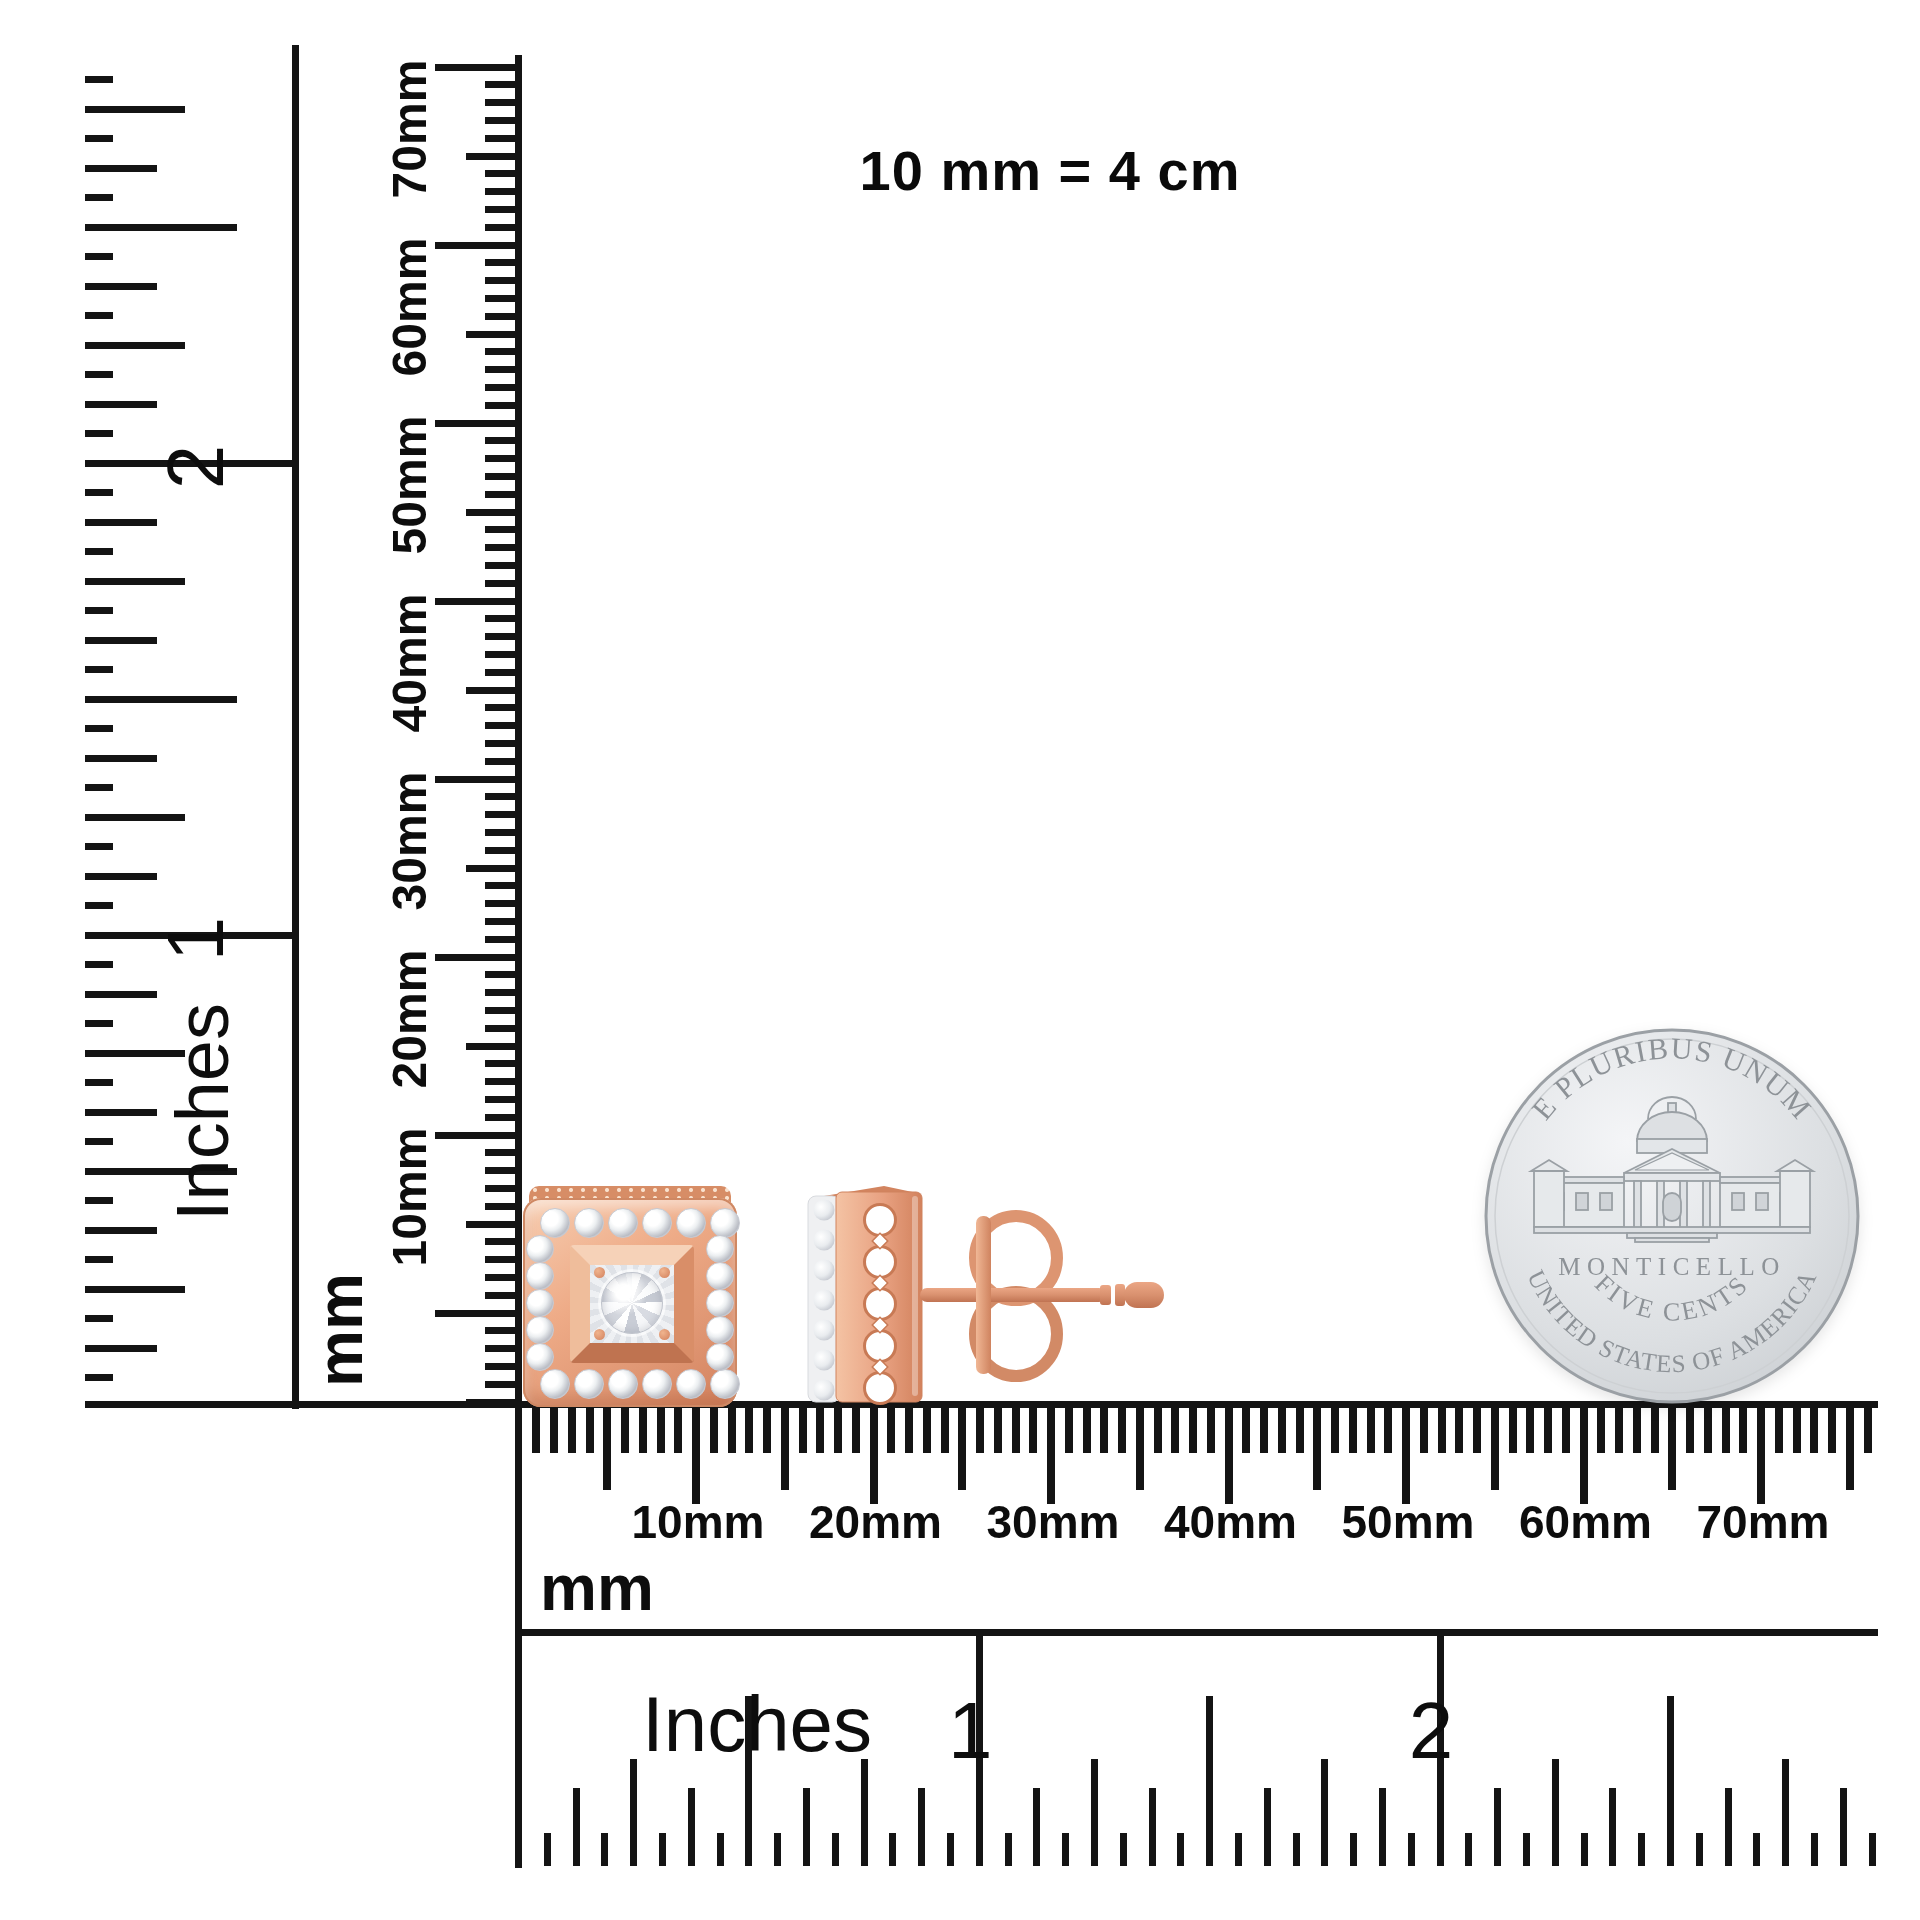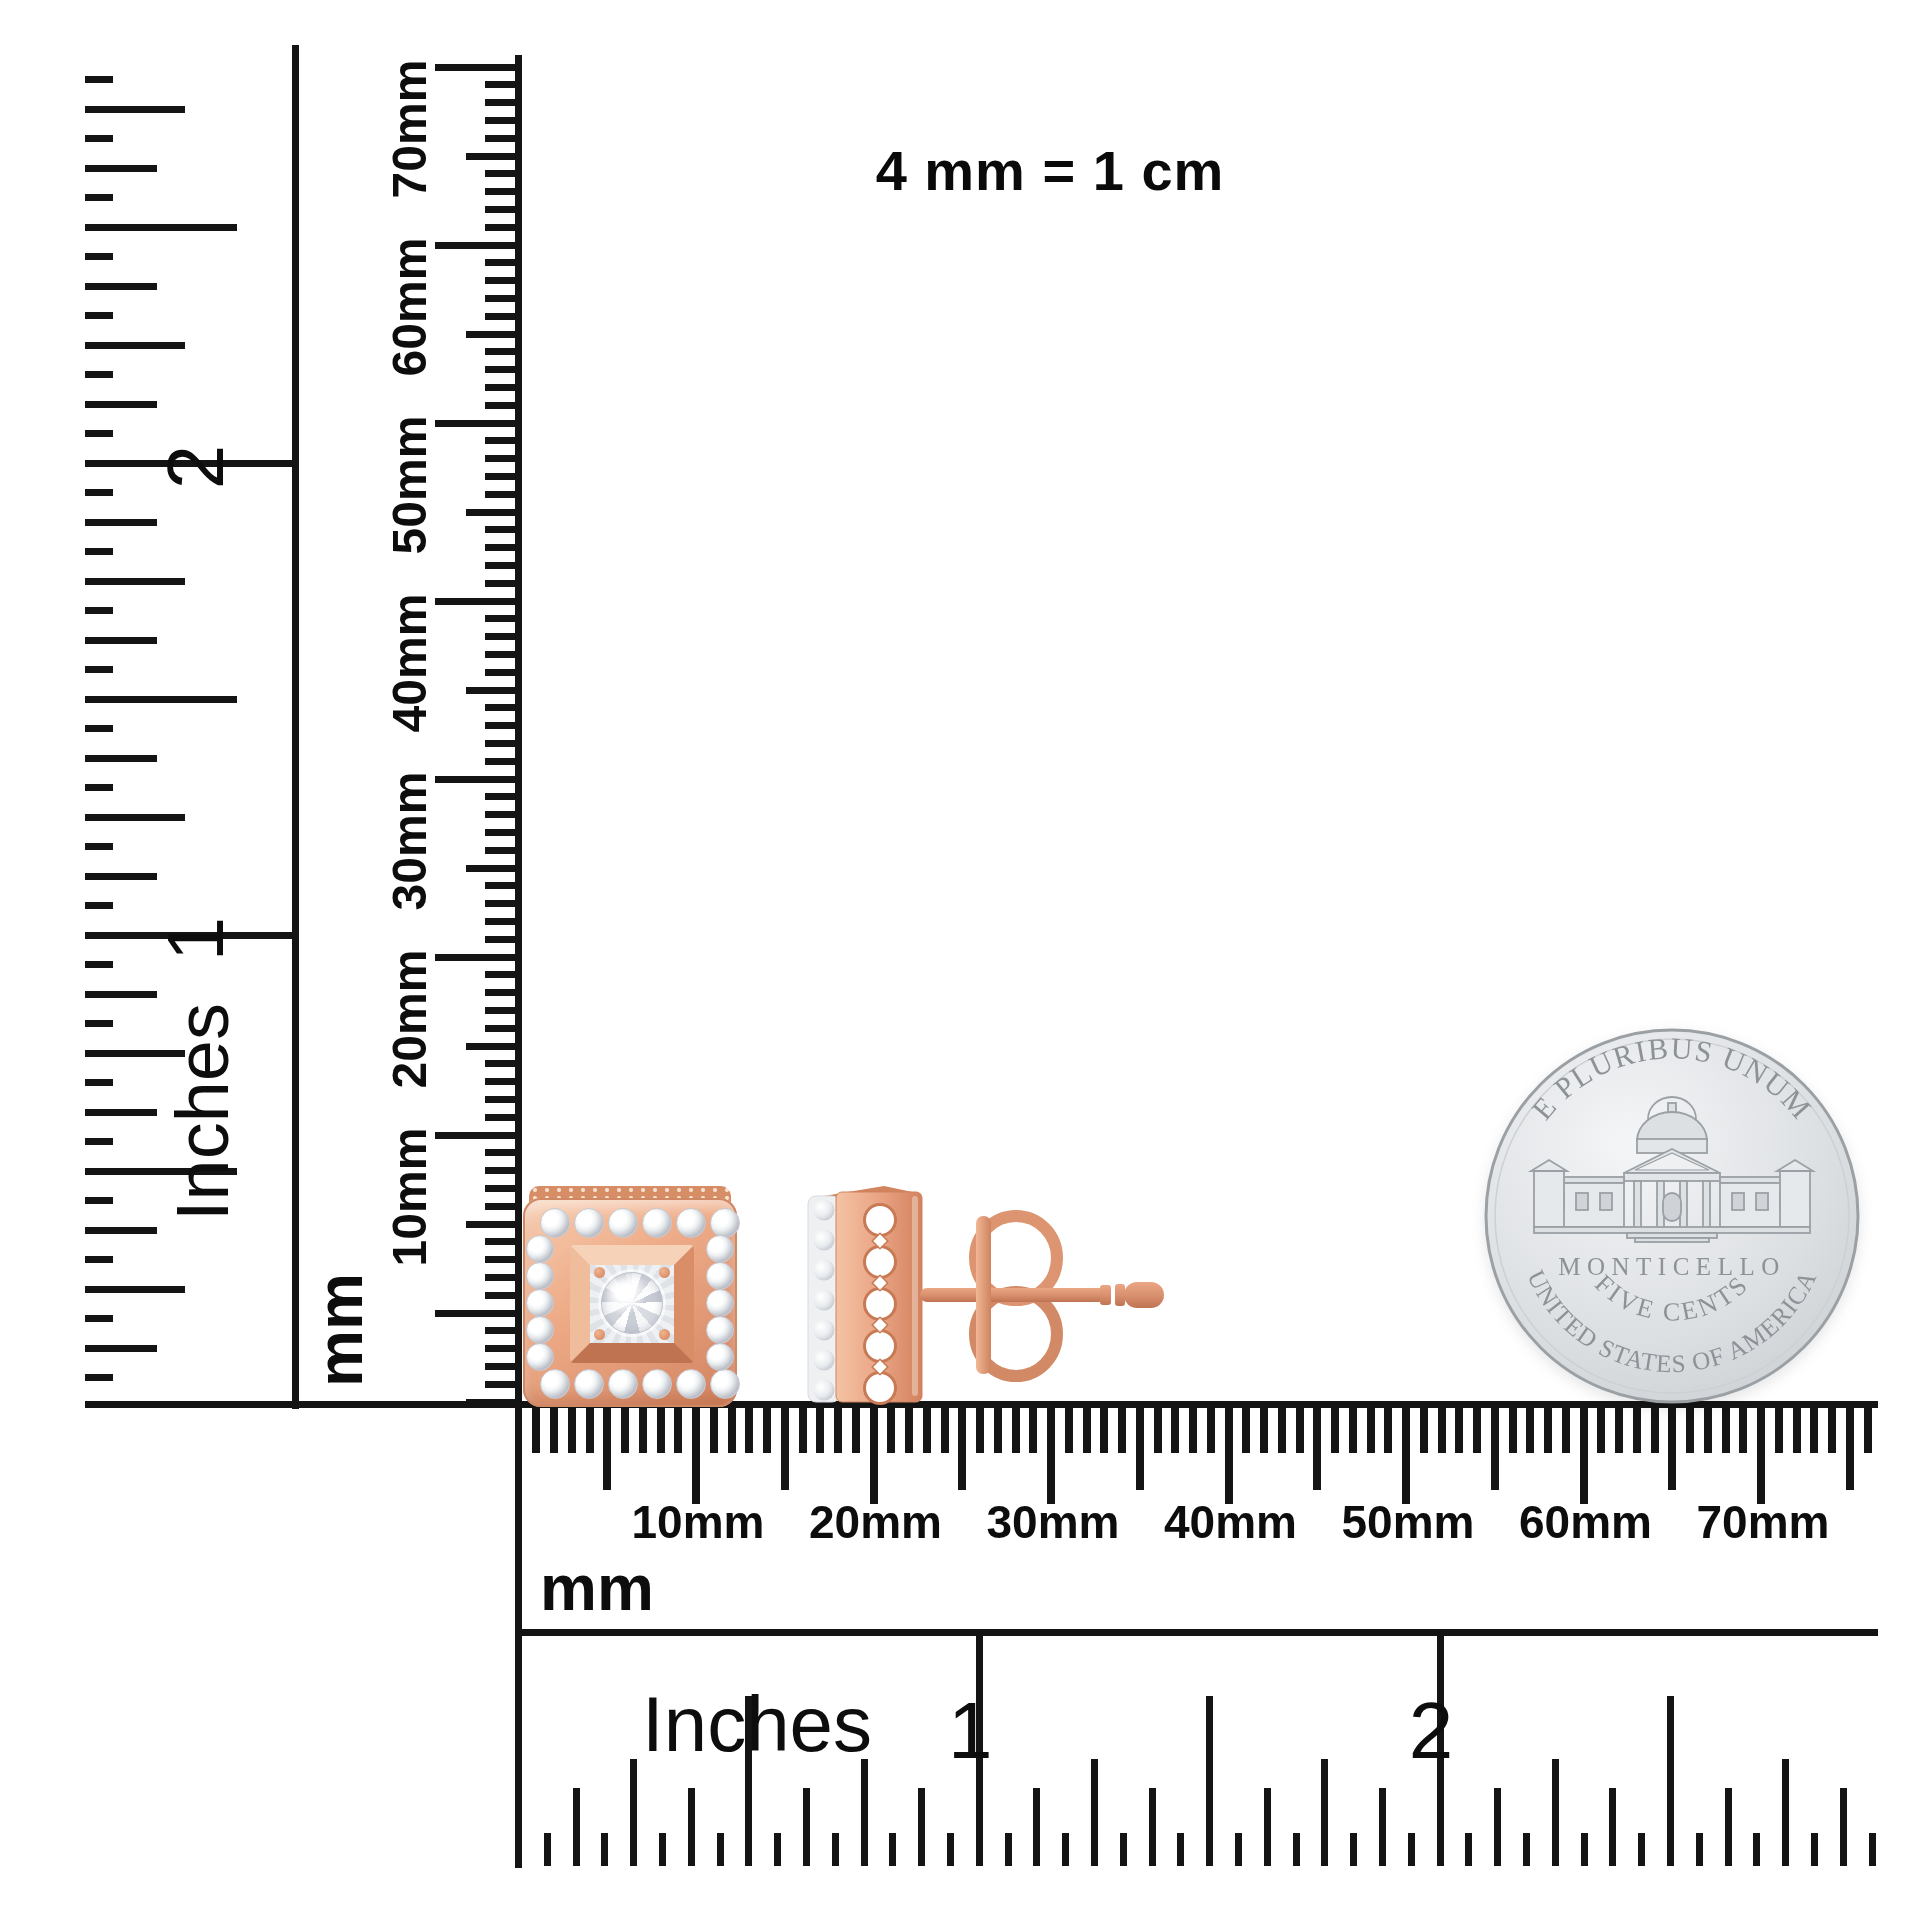--- a/index.html
+++ b/index.html
@@ -33,21 +33,21 @@
             conic-gradient(#ffffff 0 18deg,#d3d6dd 18deg 40deg,#fafbfc 40deg 65deg,#c7cbd4 65deg 88deg,#ffffff 88deg 115deg,#d8dbe2 115deg 140deg,#f6f7f9 140deg 165deg,#c9cdd6 165deg 195deg,#ffffff 195deg 220deg,#d3d6dd 220deg 245deg,#f8f9fb 245deg 272deg,#c7cbd4 272deg 300deg,#ffffff 300deg 325deg,#d5d8df 325deg 348deg,#eff1f4 348deg 360deg);
             box-shadow:0 0 0 3px rgba(255,255,255,.65), inset 0 0 10px rgba(120,125,140,.35);}
   .ef-prong{position:absolute;width:11px;height:11px;border-radius:50%;
             background:radial-gradient(circle at 35% 35%,#f0b48e,#d2805c);}
 </style>
 </head>
 <body>
 
 <div class="stage">
 
-  <div class="title">4 mm = 1 cm</div>
+  <div class="title">10 mm = 4 cm</div>
 
   <div class="line" style="left:292px;top:45px;width:7px;height:1364px;"></div>
   <div class="line" style="left:85px;top:1401px;width:1793px;height:7px;"></div>
   <div class="line" style="left:515px;top:55px;width:7px;height:1813px;"></div>
   <div class="line" style="left:515px;top:1629px;width:1363px;height:7px;"></div>
 
   <div id="leftInchTicks">
       <div class="tick" style="left: 85px; top: 1374px; width: 28px; height: 7px;"></div>
       <div class="tick" style="left: 85px; top: 1344.5px; width: 72px; height: 7px;"></div>
       <div class="tick" style="left: 85px; top: 1315px; width: 28px; height: 7px;"></div>

